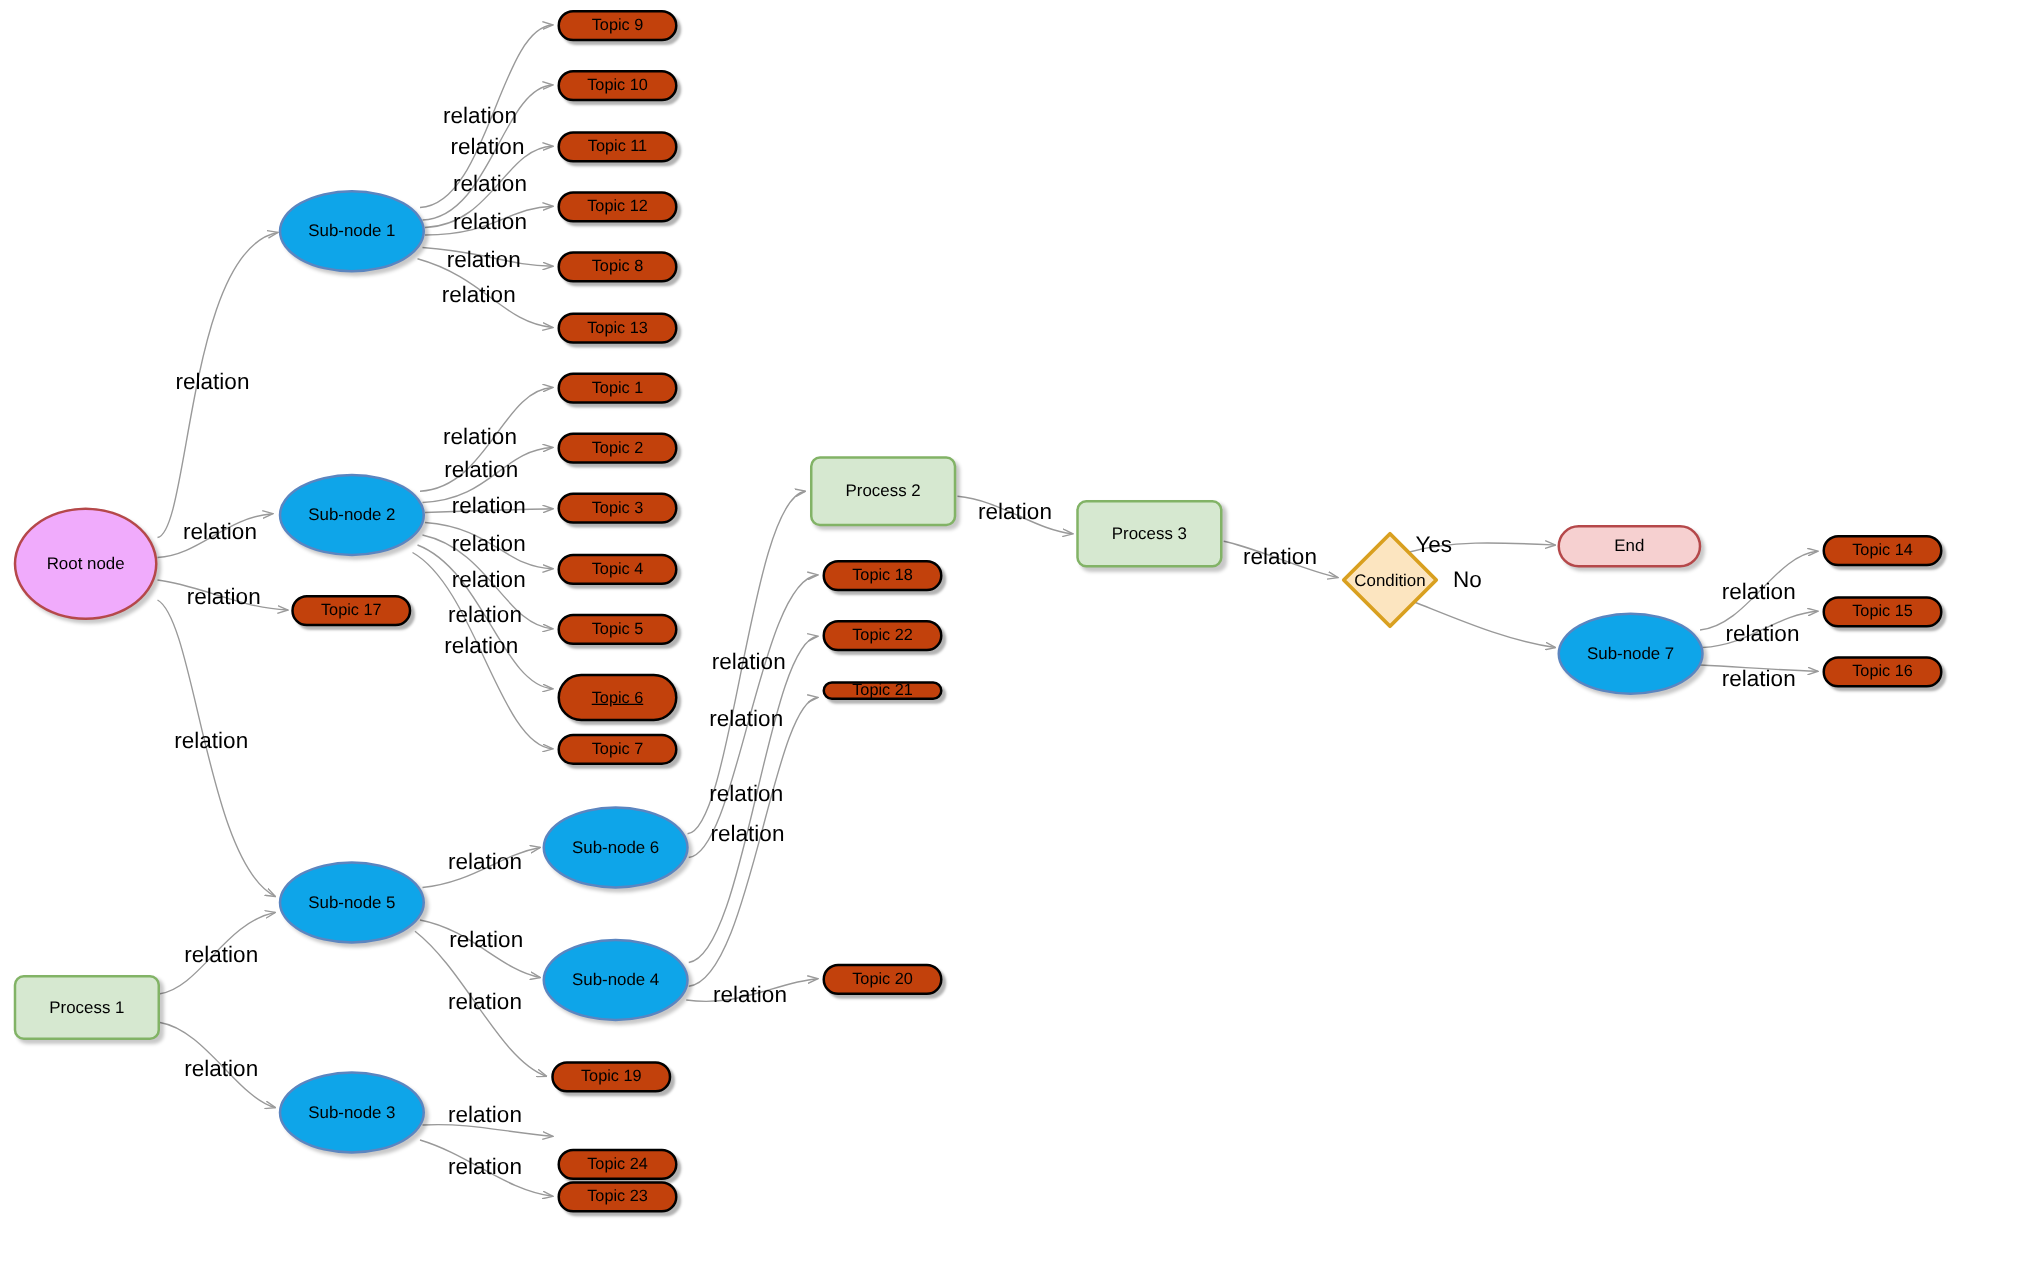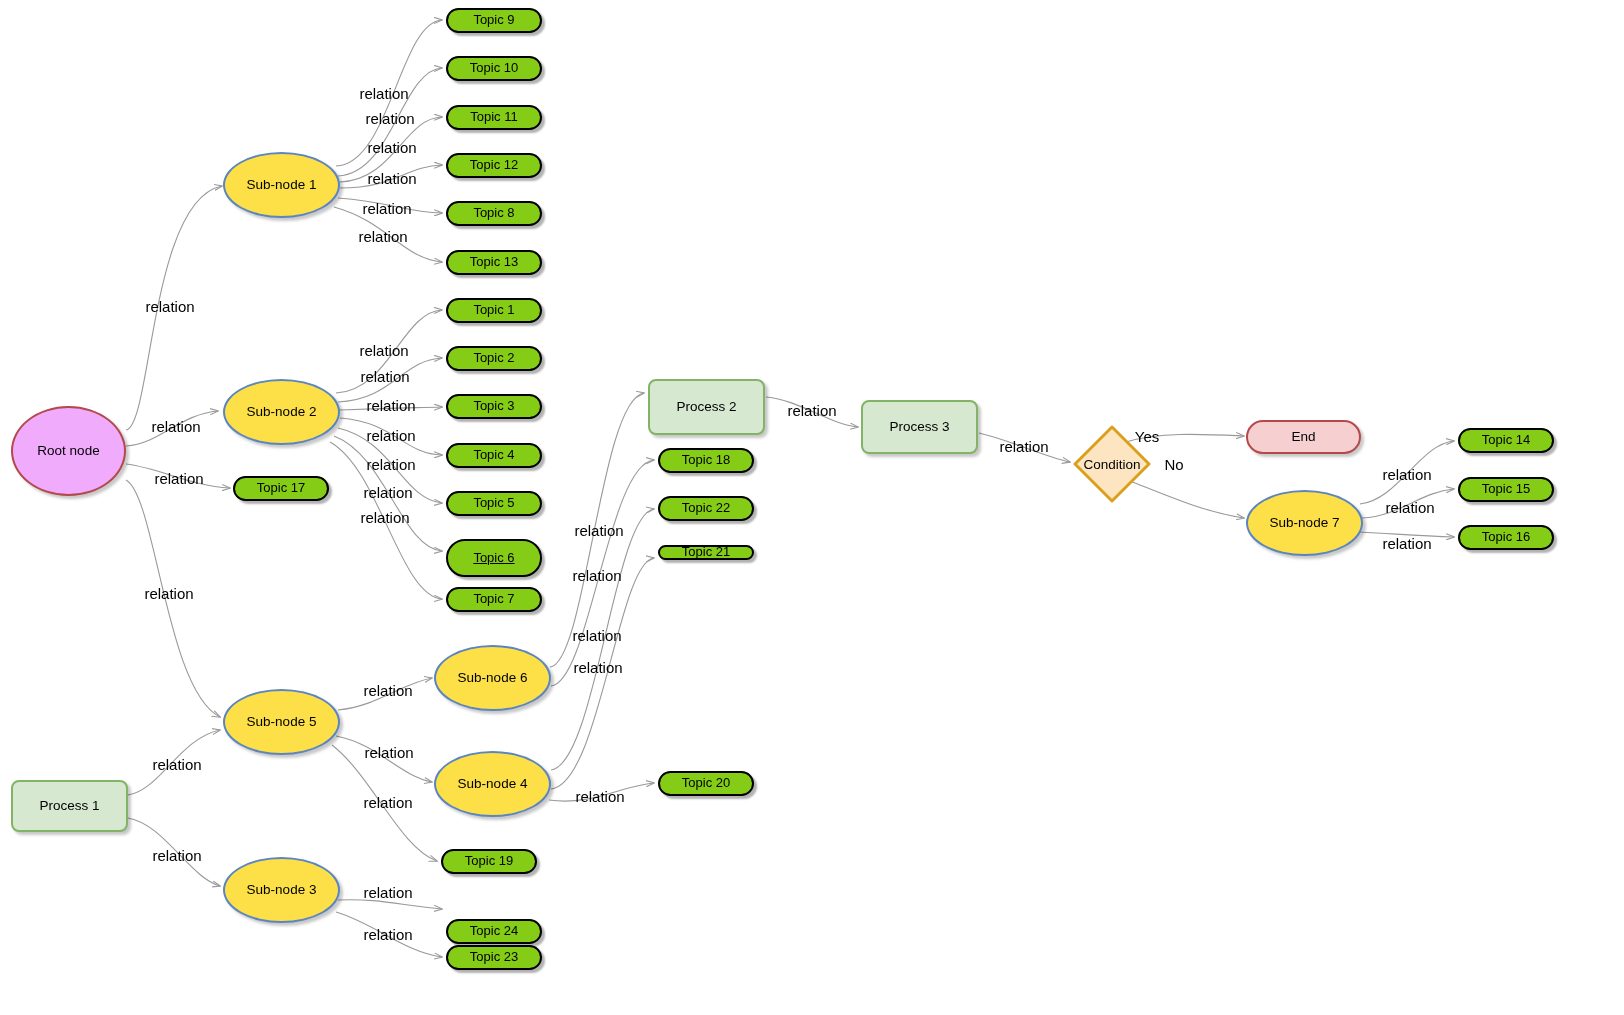--- a/index.html
+++ b/index.html
@@ -45,35 +45,35 @@
     box-shadow: 3px 3px 3px rgba(0,0,0,0.22);
   }
   .n-end {
     background: #f6d0d0;
     border: 2px solid #b5484a;
     border-radius: 999px;
     box-shadow: 3px 3px 3px rgba(0,0,0,0.22);
   }
   
   .n-sub {
-    background: #fde047;
+    background: #0ea5e9;
     border: 2px solid #5b85c0;
     border-radius: 50%;
     box-shadow: 3px 3px 3px rgba(0,0,0,0.22);
   }
   
   .n-process {
     background: #d6e8d0;
     border: 2px solid #82b366;
     border-radius: 8px;
     box-shadow: 3px 3px 3px rgba(0,0,0,0.22);
   }
   
   .n-topic {
-    background: #84cc16;
+    background: #c2410c;
     border: 2.5px solid #000000;
     border-radius: 999px;
     box-shadow: 3px 3px 2px rgba(0,0,0,0.30);
     font-size: 13px;
   }
   
   .n-cond-wrap {
     position: absolute;
     z-index: 3;
   }
@@ -87,21 +87,21 @@
     left: 0; top: 0;
     width: 100%; height: 100%;
     display: flex;
     align-items: center;
     justify-content: center;
     font-size: 13.5px;
     color: #000000;
   }
   .edge-label {
     position: absolute;
-    font-size: 15px;
+    font-size: 18px;
     color: #000000;
     white-space: nowrap;
     z-index: 4;
     transform: translate(-50%, -50%);
     background: transparent;
   }
 </style>
 </head>
 <body>
 
@@ -174,21 +174,21 @@
       </div>
       <div class="node n-sub" style="left: 434px; top: 751px; width: 117px; height: 66px;">
         <span>Sub-node 4</span>
       </div>
       <div class="node n-sub" style="left: 1246px; top: 490px; width: 117px; height: 66px;">
         <span>Sub-node 7</span>
       </div>
       <div class="node n-process" style="left: 11px; top: 780px; width: 117px; height: 52px;">
         <span>Process 1</span>
       </div>
-      <div class="node n-process" style="left: 648px; top: 365px; width: 117px; height: 56px; margin-top: 14px;">
+      <div class="node n-process" style="left: 648px; top: 365px; width: 117px; height: 56px;">
         <span>Process 2</span>
       </div>
       <div class="node n-process" style="left: 861px; top: 400px; width: 117px; height: 54px;">
         <span>Process 3</span>
       </div>
       <div class="n-cond-wrap" style="left: 1073px; top: 425px; width: 78px; height: 78px;">
         <svg class="n-cond-shape" viewBox="0 0 78 78">
           <path d="M39,2 L76,39 L39,76 L2,39 Z" fill="#fce5c0" stroke="#d9a020" stroke-width="3" stroke-linejoin="round"></path>
         </svg>
         <div class="n-cond-label">Condition</div>

